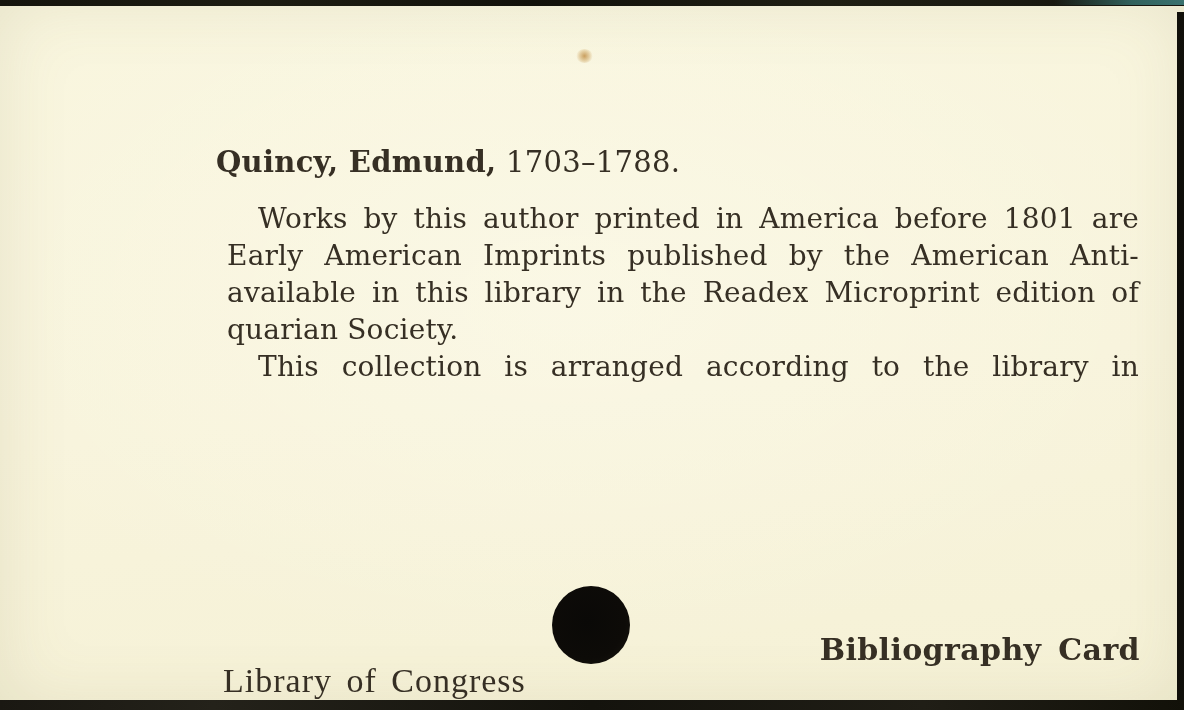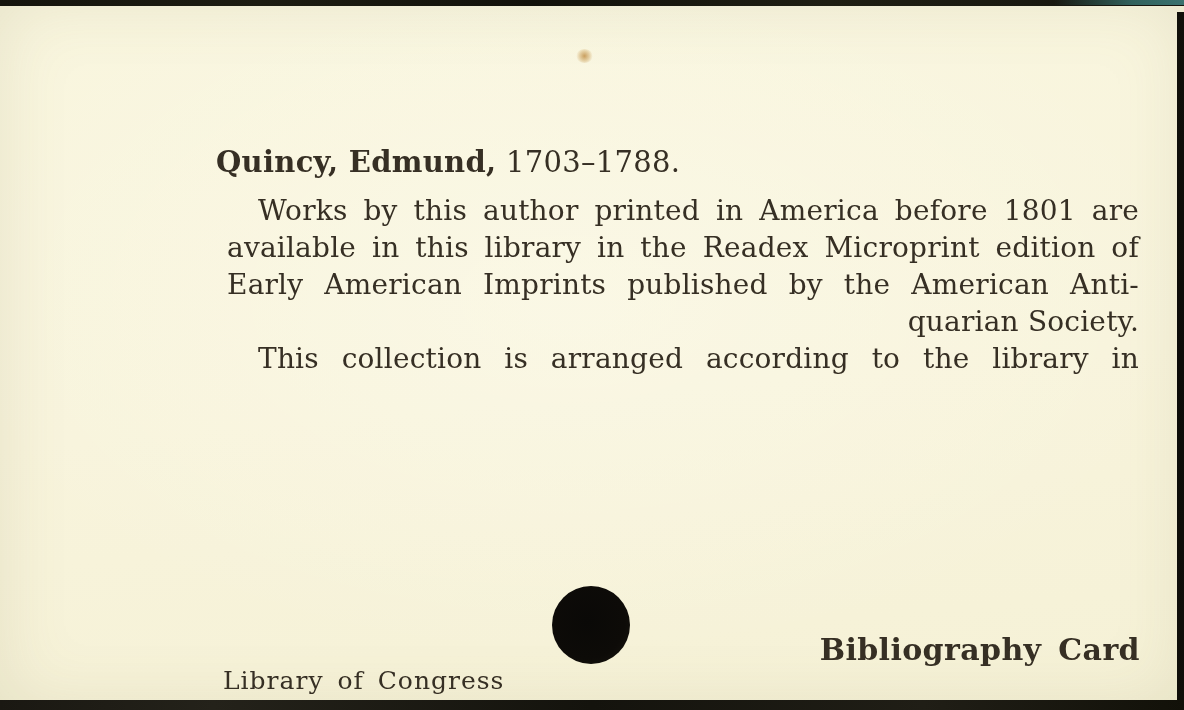--- a/index.html
+++ b/index.html
@@ -51,29 +51,28 @@
     line-height: 40px;
     font-weight: normal;
     letter-spacing: 0.3px;
     white-space: nowrap;
   }
   .heading .name { font-weight: bold; }
   .heading .dates { font-weight: normal; }
   
   .body-block {
     position: absolute;
-    left: 227px; top: 192px;
+    left: 227px; top: 200px;
     width: 912px;
   }
   .body-line {
     font-size: 28px;
     line-height: 37px;
     letter-spacing: 0.2px;
     white-space: nowrap;
-    text-align: right;
   }
   .body-line.just {
     white-space: normal;
     text-align: justify;
     text-align-last: justify;
   }
   .body-line.indent { text-indent: 31px; }
   
   .hole {
     position: absolute;
@@ -87,25 +86,26 @@
     position: absolute;
     left: 576px; top: 49px;
     width: 17px; height: 14px;
     border-radius: 50%;
     background: radial-gradient(circle, rgba(186,130,52,0.75) 0%, rgba(200,154,79,0.4) 45%, rgba(210,170,100,0) 75%);
   }
   
   .footer-left {
     position: absolute;
     left: 223px; top: 666px;
-    font-size: 25px;
+    font-size: 34px;
     line-height: 30px;
     letter-spacing: 1px;
     word-spacing: 5px;
     white-space: nowrap;
+    font-family: Liberation Serif, serif;
   }
   .footer-right {
     position: absolute;
     right: 44px; top: 632px;
     font-size: 30px;
     line-height: 36px;
     font-weight: bold;
     letter-spacing: 0.4px;
     word-spacing: 6px;
     white-space: nowrap;
@@ -120,22 +120,22 @@
   <div class="edge-top-teal"></div>
   <div class="edge-right"></div>
   <div class="edge-bottom"></div>
 
   <div class="speck"></div>
 
   <h1 class="heading"><span class="name">Quincy, Edmund,</span><span class="dates"> 1703–1788.</span></h1>
 
   <div class="body-block">
     <div class="body-line just indent">Works by this author printed in America before 1801 are</div>
+    <div class="body-line just">Early American Imprints published by the American Anti-</div>
     <div class="body-line just">available in this library in the Readex Microprint edition of</div>
-    <div class="body-line just">Early American Imprints published by the American Anti-</div>
     <div class="body-line">quarian Society.</div>
     <div class="body-line just indent">This collection is arranged according to the library in</div>
   </div>
 
   <div class="hole"></div>
 
   <div class="footer-left">Library of Congress</div>
 
   <div class="footer-right">Bibliography Card</div>
 

